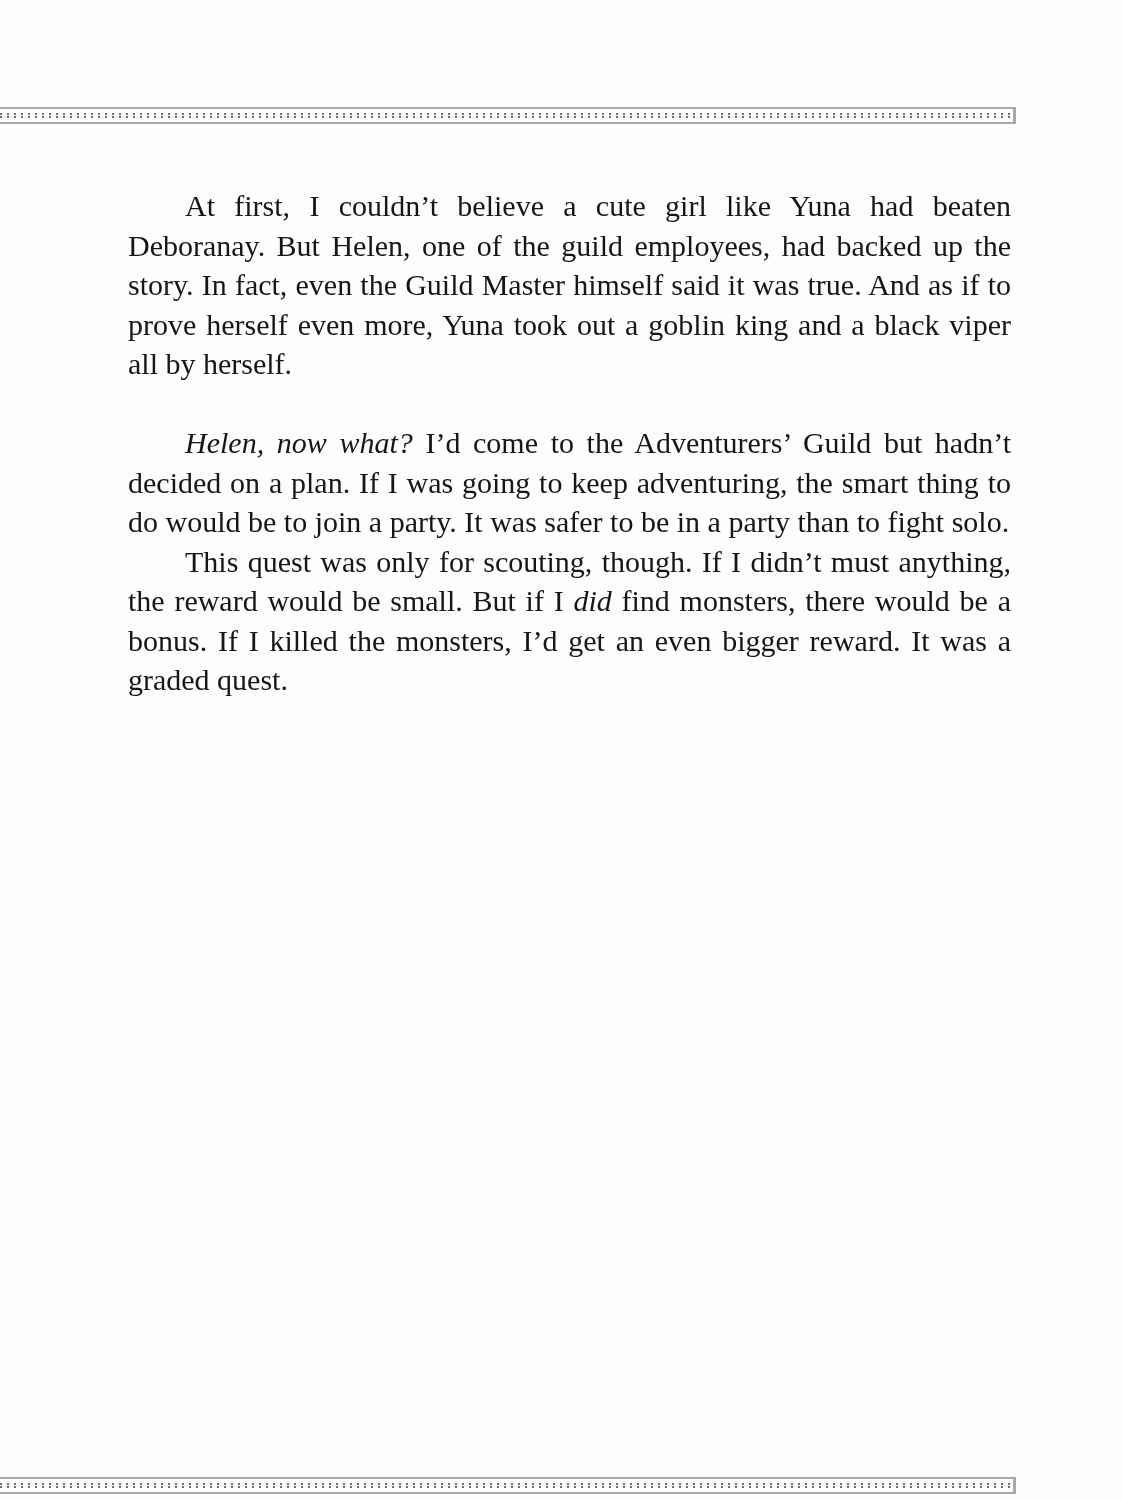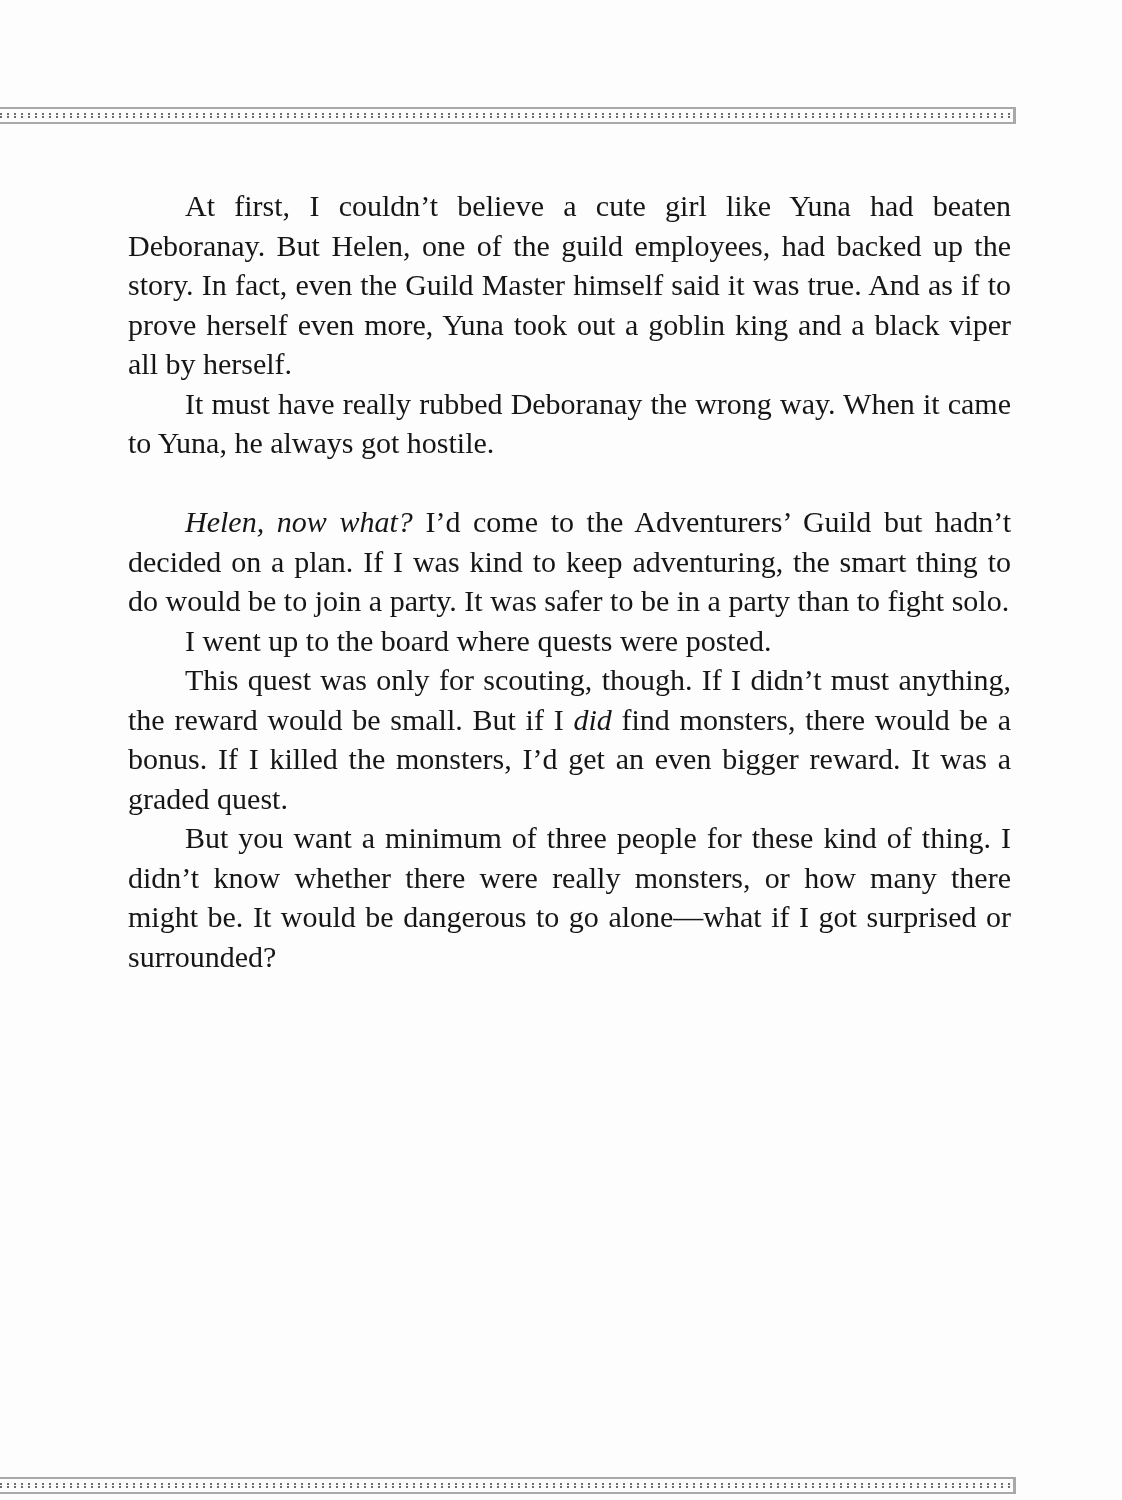--- a/index.html
+++ b/index.html
@@ -59,20 +59,17 @@
     font-style: italic;
   }
 </style>
 </head>
 <body>
 
 <div class="page">
   <div class="deco-border top"></div>
   <div class="text-block">
       <p class="para"><span>At first, I couldn’t believe a cute girl like Yuna had beaten Deboranay. But Helen, one of the guild employees, had backed up the story. In fact, even the Guild Master himself said it was true. And as if to prove herself even more, Yuna took out a goblin king and a black viper all by herself.</span></p>
-      <p class="para"><span>It must have really rubbed Deboranay the wrong way. When it came to Yuna, he always got hostile.</span></p>
-      <p class="para space-before"><em>Helen, now what?</em><span> I’d come to the Adventurers’ Guild but hadn’t decided on a plan. If I was kind to keep adventuring, the smart thing to do would be to join a party. It was safer to be in a party than to fight solo.</span></p>
-      <p class="para"><span>I went up to the board where quests were posted.</span></p>
+      <p class="para space-before"><em>Helen, now what?</em><span> I’d come to the Adventurers’ Guild but hadn’t decided on a plan. If I was going to keep adventuring, the smart thing to do would be to join a party. It was safer to be in a party than to fight solo.</span></p>
       <p class="para"><span>This quest was only for scouting, though. If I didn’t must anything, the reward would be small. But if I </span><em>did</em><span> find monsters, there would be a bonus. If I killed the monsters, I’d get an even bigger reward. It was a graded quest.</span></p>
-      <p class="para"><span>But you want a minimum of three people for these kind of thing. I didn’t know whether there were really monsters, or how many there might be. It would be dangerous to go alone—what if I got surprised or surrounded?</span></p>
     </div>
   <div class="deco-border bottom"></div>
 </div>
 
 </body></html>

